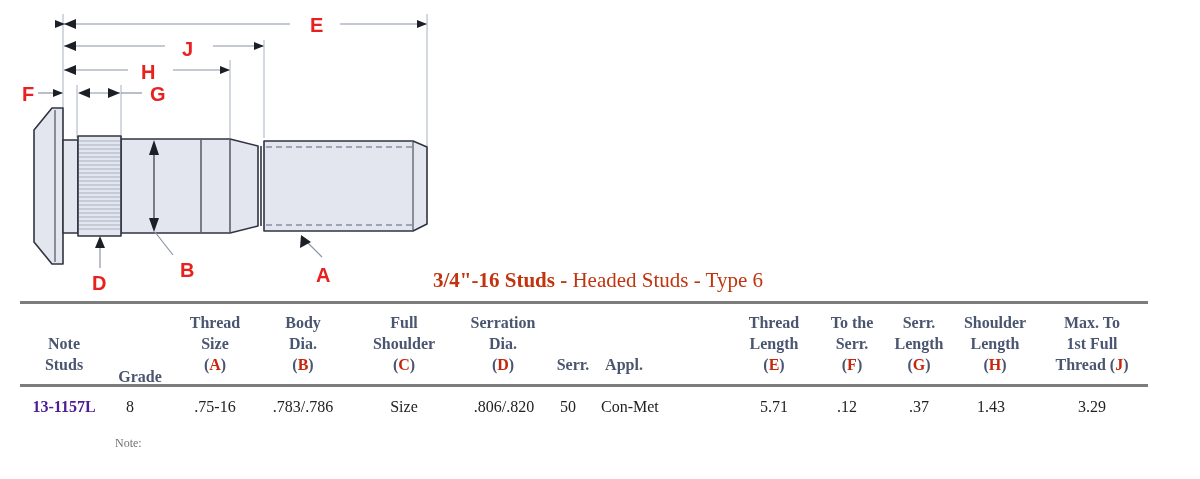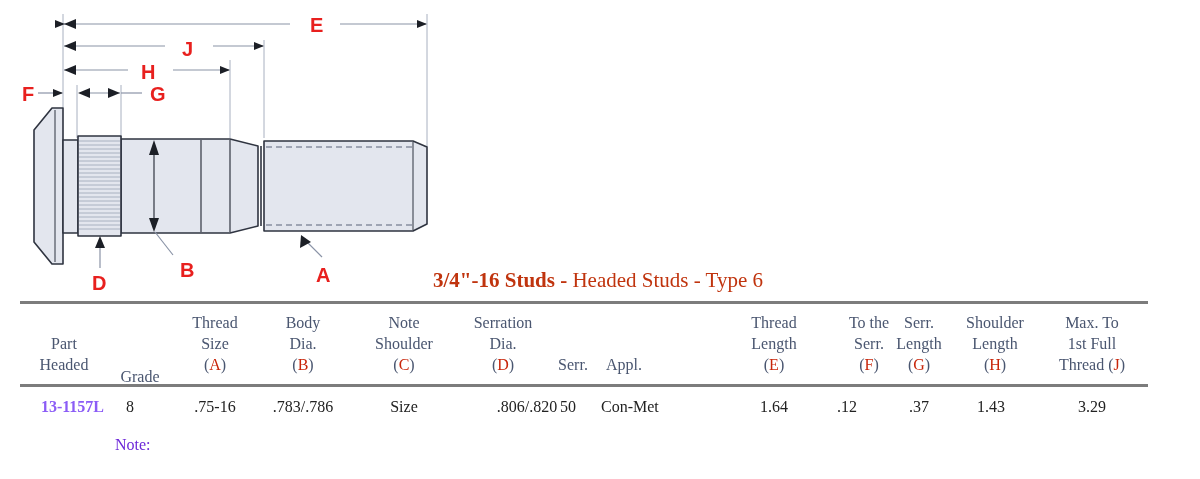--- a/index.html
+++ b/index.html
@@ -2,25 +2,25 @@
 <html><head>
 <meta charset="utf-8">
 <style>
   html, body { margin:0; padding:0; background:#ffffff; }
   body { width:1200px; height:479px; position:relative; overflow:hidden; font-family:"Liberation Serif", serif; }
   #diagram { position:absolute; left:0; top:0; width:460px; height:300px; }
   .lbl { font-family:"Liberation Sans", sans-serif; font-weight:bold; fill:#e8201e; font-size:20px; }
   #title { position:absolute; left:433px; top:268px; font-size:21px; color:#c0340e; white-space:nowrap; }
   #title .bold { font-weight:bold; }
   .rule { position:absolute; left:20px; width:1128px; height:3px; background:#7c7c7c; }
-  .hdr { position:absolute; top:312px; font-weight:normal; color:#4a5670; font-size:16px; line-height:21px; text-align:center; white-space:nowrap; }
+  .hdr { position:absolute; top:312px; font-weight:bold; color:#4a5670; font-size:16px; line-height:21px; text-align:center; white-space:nowrap; }
   .hdr .red { color:#c8250a; }
   .cell { position:absolute; top:398px; font-size:16px; color:#222; white-space:nowrap; text-align:center; }
-  .cell.pn { font-weight:bold; color:#8b5cf6;text-align:right; }
-  #note { position:absolute; left:115px; top:436px; font-size:16px; color:#6d28d9; }
+  .cell.pn { font-weight:bold; color:#4c1d95; }
+  #note { position:absolute; left:115px; top:436px; font-size:12px; color:#737373; }
 </style>
 </head>
 <body>
 
 <svg id="diagram" viewBox="0 0 460 300" xmlns="http://www.w3.org/2000/svg">
   <defs>
     <marker id="ah" markerWidth="10" markerHeight="10" refX="9" refY="5" orient="auto" markerUnits="userSpaceOnUse">
       <path d="M0,1 L10,5 L0,9 Z" fill="#1c1f26"></path>
     </marker>
   </defs>
@@ -122,58 +122,58 @@
   <path d="M100,236 L95,248 L105,248 Z" fill="#1c1f26"></path>
   <path d="M301,235 L300,248 L311,242 Z" fill="#1c1f26"></path>
 </svg>
 
 <div id="title"><span class="bold">3/4"-16 Studs -</span><span> Headed Studs - Type 6</span></div>
 
 <div class="rule" style="top:301px"></div>
 
 <div>
   <div class="hdr" style="left:24px;width:80px;top:333px">
-    <div>Part</div>
-      <div>Headed</div>
+    <div>Note</div>
+      <div>Studs</div>
   </div>
   <div class="hdr" style="left:110px;width:60px;top:366px">
       <div>Grade</div>
     </div>
   <div class="hdr" style="left:180px;width:70px">
     <div>Thread</div>
       <div>Size</div>
     <div>(<span class="red">A</span>)</div>
   </div>
   <div class="hdr" style="left:268px;width:70px">
     <div>Body</div>
       <div>Dia.</div>
     <div>(<span class="red">B</span>)</div>
   </div>
   <div class="hdr" style="left:363px;width:82px">
-    <div>Note</div>
+    <div>Full</div>
       <div>Shoulder</div>
     <div>(<span class="red">C</span>)</div>
   </div>
   <div class="hdr" style="left:458px;width:90px">
     <div>Serration</div>
       <div>Dia.</div>
     <div>(<span class="red">D</span>)</div>
   </div>
   <div class="hdr" style="left:553px;width:40px;top:354px">
       <div>Serr.</div>
     </div>
   <div class="hdr" style="left:598px;width:52px;top:354px">
       <div>Appl.</div>
     </div>
   <div class="hdr" style="left:738px;width:72px">
     <div>Thread</div>
       <div>Length</div>
     <div>(<span class="red">E</span>)</div>
   </div>
-  <div class="hdr" style="left:837px;width:64px">
+  <div class="hdr" style="left:820px;width:64px">
     <div>To the</div>
       <div>Serr.</div>
     <div>(<span class="red">F</span>)</div>
   </div>
   <div class="hdr" style="left:884px;width:70px">
     <div>Serr.</div>
       <div>Length</div>
     <div>(<span class="red">G</span>)</div>
   </div>
   <div class="hdr" style="left:954px;width:82px">
@@ -189,23 +189,23 @@
 </div>
 
 <div class="rule" style="top:384px"></div>
 
 <div>
   <div class="cell pn" style="left:24px;width:80px">13-1157L</div>
   <div class="cell" style="left:110px;width:40px">8</div>
   <div class="cell" style="left:180px;width:70px">.75-16</div>
   <div class="cell" style="left:268px;width:70px">.783/.786</div>
   <div class="cell" style="left:363px;width:82px">Size</div>
-  <div class="cell" style="left:482px;width:90px">.806/.820</div>
+  <div class="cell" style="left:459px;width:90px">.806/.820</div>
   <div class="cell" style="left:553px;width:30px">50</div>
   <div class="cell" style="left:601px;text-align:left">Con-Met</div>
-  <div class="cell" style="left:738px;width:72px">1.64</div>
+  <div class="cell" style="left:738px;width:72px">5.71</div>
   <div class="cell" style="left:815px;width:64px">.12</div>
   <div class="cell" style="left:884px;width:70px">.37</div>
   <div class="cell" style="left:950px;width:82px">1.43</div>
   <div class="cell" style="left:1040px;width:104px">3.29</div>
 </div>
 
 <div id="note">Note:</div>
 
 </body></html>

